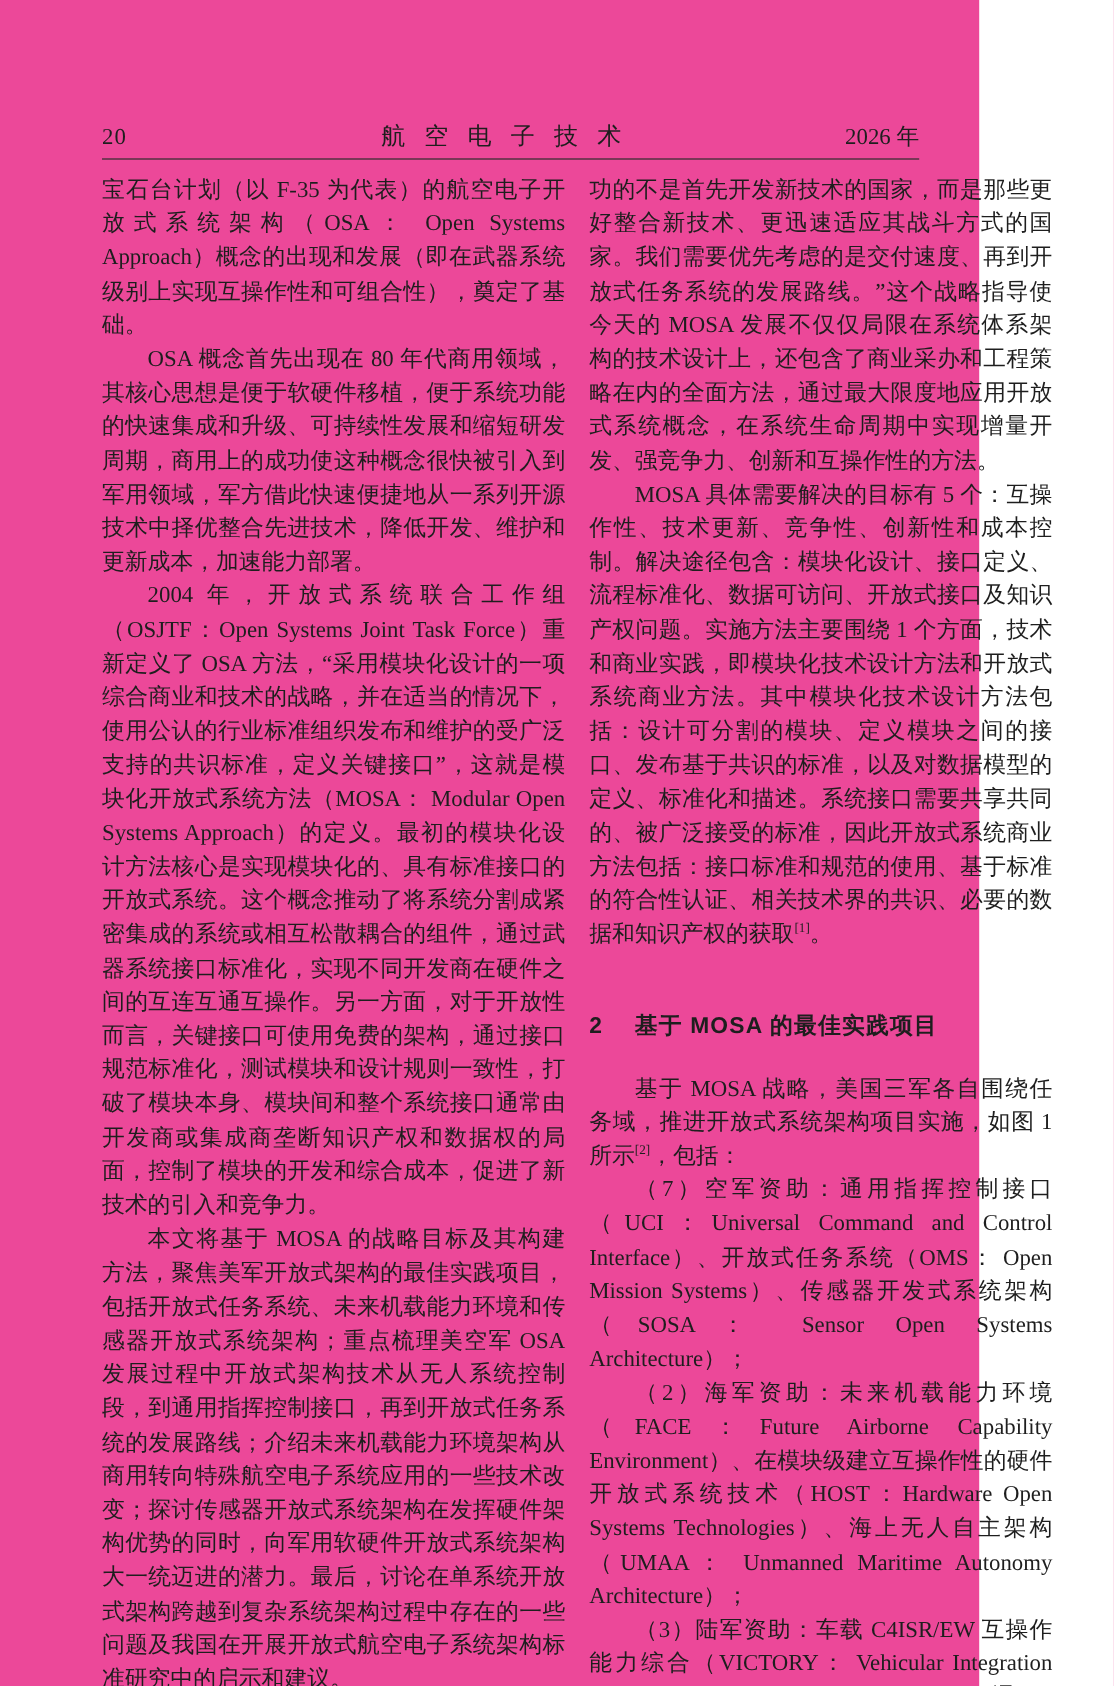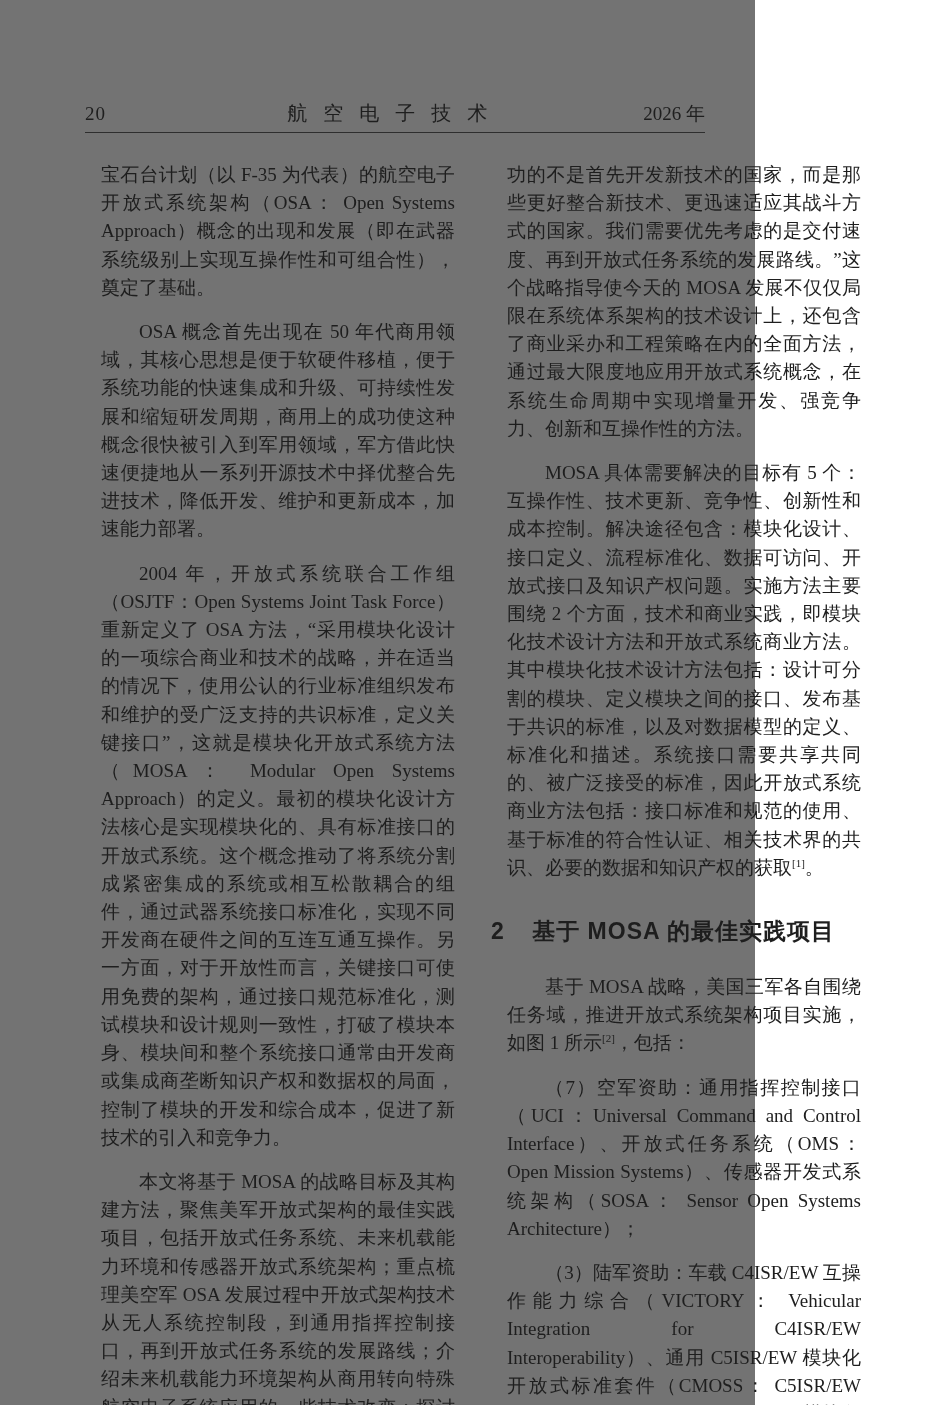--- a/index.html
+++ b/index.html
@@ -10,24 +10,24 @@
   body {
     width: 928px;
     height: 1405px;
     overflow: hidden;
     font-family: "Liberation Serif", "DejaVu Serif", serif;
     color: #1e1e1e;
     -webkit-font-smoothing: antialiased;
   }
   .page {
     box-sizing: border-box;
-    width: 755px;
+    width: 816px;
     height: 1405px;
     padding: 100px 50px 40px 85px;
-    background: #737373;
+    background: #ec4899;
   }
   .page-header {
     display: flex;
     align-items: baseline;
     justify-content: space-between;
     border-bottom: 1.5px solid #2e2e2e;
     padding-bottom: 5px;
     font-size: 19px;
   }
   .page-num {
@@ -46,40 +46,40 @@
   .columns {
     display: flex;
     gap: 20px;
     margin-top: 12px;
   }
   .col {
     width: 386px;
     flex: 0 0 386px;
   }
   .para {
-    margin: 16px;
+    margin: 0;
     font-size: 19px;
     line-height: 28.2px;
     text-align: justify;
     text-indent: 2em;
     word-break: break-word;
   }
   .para.cont {
     text-indent: 0;
   }
   sup.ref {
     font-size: 11px;
     line-height: 0;
     vertical-align: super;
   }
   .section-heading {
     font-family: "Liberation Sans", "DejaVu Sans", sans-serif;
-    font-size: 23px;
+    font-size: 19px;
     font-weight: bold;
-    margin: 34px 0 26px 0;
+    margin: 48px 0 26px 0;
     letter-spacing: 1px;
   }
   .section-heading .sec-num {
     margin-right: 20px;
   }
 </style>
 </head>
 <body>
 
 <div class="page">
@@ -87,36 +87,37 @@
   <header class="page-header">
     <span class="page-num">20</span>
     <span class="journal-title">航空电子技术</span>
     <span class="issue-year">2026 年</span>
   </header>
 
   <div class="columns">
 
     <div class="col">
       <p class="para cont">宝石台计划（以 F-35 为代表）的航空电子开放式系统架构（OSA： Open Systems Approach）概念的出现和发展（即在武器系统级别上实现互操作性和可组合性），奠定了基础。</p>
-      <p class="para">OSA 概念首先出现在 50 年代商用领域，其核心思想是便于软硬件移植，便于系统功能的快速集成和升级、可持续性发展和缩短研发周期，商用上的成功使这种概念很快被引入到军用领域，军方借此快速便捷地从一系列开源技术中择优整合先进技术，降低开发、维护和更新成本，加速能力部署。</p>
+      <p class="para">OSA 概念首先出现在 80 年代商用领域，其核心思想是便于软硬件移植，便于系统功能的快速集成和升级、可持续性发展和缩短研发周期，商用上的成功使这种概念很快被引入到军用领域，军方借此快速便捷地从一系列开源技术中择优整合先进技术，降低开发、维护和更新成本，加速能力部署。</p>
       <p class="para">2004 年，开放式系统联合工作组（OSJTF：Open Systems Joint Task Force）重新定义了 OSA 方法，“采用模块化设计的一项综合商业和技术的战略，并在适当的情况下，使用公认的行业标准组织发布和维护的受广泛支持的共识标准，定义关键接口”，这就是模块化开放式系统方法（MOSA： Modular Open Systems Approach）的定义。最初的模块化设计方法核心是实现模块化的、具有标准接口的开放式系统。这个概念推动了将系统分割成紧密集成的系统或相互松散耦合的组件，通过武器系统接口标准化，实现不同开发商在硬件之间的互连互通互操作。另一方面，对于开放性而言，关键接口可使用免费的架构，通过接口规范标准化，测试模块和设计规则一致性，打破了模块本身、模块间和整个系统接口通常由开发商或集成商垄断知识产权和数据权的局面，控制了模块的开发和综合成本，促进了新技术的引入和竞争力。</p>
       <p class="para">本文将基于 MOSA 的战略目标及其构建方法，聚焦美军开放式架构的最佳实践项目，包括开放式任务系统、未来机载能力环境和传感器开放式系统架构；重点梳理美空军 OSA 发展过程中开放式架构技术从无人系统控制段，到通用指挥控制接口，再到开放式任务系统的发展路线；介绍未来机载能力环境架构从商用转向特殊航空电子系统应用的一些技术改变；探讨传感器开放式系统架构在发挥硬件架构优势的同时，向军用软硬件开放式系统架构大一统迈进的潜力。最后，讨论在单系统开放式架构跨越到复杂系统架构过程中存在的一些问题及我国在开展开放式航空电子系统架构标准研究中的启示和建议。</p>
 
     </div>
 
     <div class="col">
       <p class="para cont">功的不是首先开发新技术的国家，而是那些更好整合新技术、更迅速适应其战斗方式的国家。我们需要优先考虑的是交付速度、再到开放式任务系统的发展路线。”这个战略指导使今天的 MOSA 发展不仅仅局限在系统体系架构的技术设计上，还包含了商业采办和工程策略在内的全面方法，通过最大限度地应用开放式系统概念，在系统生命周期中实现增量开发、强竞争力、创新和互操作性的方法。</p>
       <p class="para">
-        <span>MOSA 具体需要解决的目标有 5 个：互操作性、技术更新、竞争性、创新性和成本控制。解决途径包含：模块化设计、接口定义、流程标准化、数据可访问、开放式接口及知识产权问题。实施方法主要围绕 2 个方面，技术和商业实践，即模块化技术设计方法和开放式系统商业方法。其中模块化技术设计方法包括：设计可分割的模块、定义模块之间的接口、发布基于共识的标准，以及对数据模型的定义、标准化和描述。系统接口需要共享共同的、被广泛接受的标准，因此开放式系统商业方法包括：接口标准和规范的使用、基于标准的符合性认证、相关技术界的共识、必要的数据和知识产权的获取</span><sup class="ref">[1]</sup><span>。</span>
+        <span>MOSA 具体需要解决的目标有 5 个：互操作性、技术更新、竞争性、创新性和成本控制。解决途径包含：模块化设计、接口定义、流程标准化、数据可访问、开放式接口及知识产权问题。实施方法主要围绕 1 个方面，技术和商业实践，即模块化技术设计方法和开放式系统商业方法。其中模块化技术设计方法包括：设计可分割的模块、定义模块之间的接口、发布基于共识的标准，以及对数据模型的定义、标准化和描述。系统接口需要共享共同的、被广泛接受的标准，因此开放式系统商业方法包括：接口标准和规范的使用、基于标准的符合性认证、相关技术界的共识、必要的数据和知识产权的获取</span><sup class="ref">[1]</sup><span>。</span>
       </p>
       <h2 class="section-heading">
         <span class="sec-num">2</span>
         <span class="sec-title">基于 MOSA 的最佳实践项目</span>
       </h2>
       <p class="para">
         <span>基于 MOSA 战略，美国三军各自围绕任务域，推进开放式系统架构项目实施，如图 1 所示</span><sup class="ref">[2]</sup><span>，包括：</span>
       </p>
       <p class="para">（7）空军资助：通用指挥控制接口（UCI：Universal Command and Control Interface）、开放式任务系统（OMS： Open Mission Systems）、传感器开发式系统架构（SOSA： Sensor Open Systems Architecture）；</p>
+      <p class="para">（2）海军资助：未来机载能力环境（FACE：Future Airborne Capability Environment）、在模块级建立互操作性的硬件开放式系统技术（HOST：Hardware Open Systems Technologies）、海上无人自主架构（UMAA： Unmanned Maritime Autonomy Architecture）；</p>
       <p class="para">（3）陆军资助：车载 C4ISR/EW 互操作能力综合（VICTORY： Vehicular Integration for C4ISR/EW Interoperability）、通用 C5ISR/EW 模块化开放式标准套件（CMOSS： C5ISR/EW Modular Open Suite of Standards）、模块化开放式射频架构（MORA：Modular Open Radio Frequency）。</p>
     </div>
 
   </div>
 </div>
 
 </body></html>

